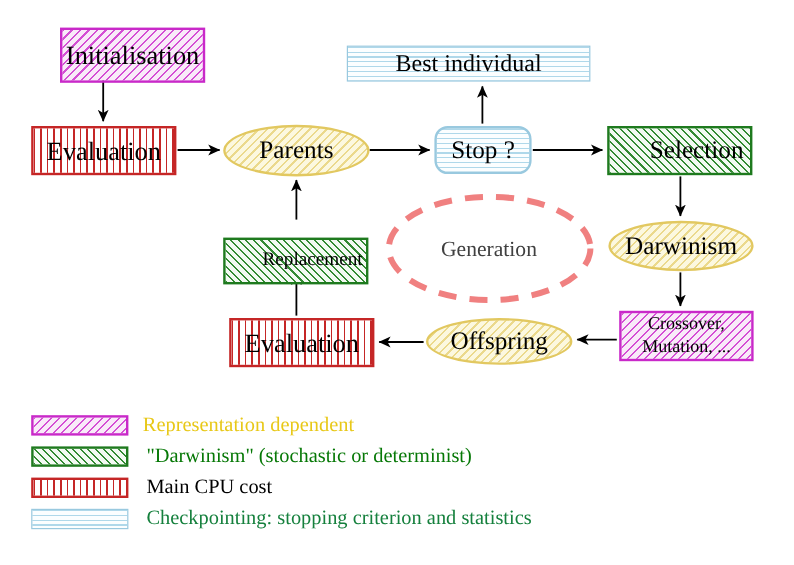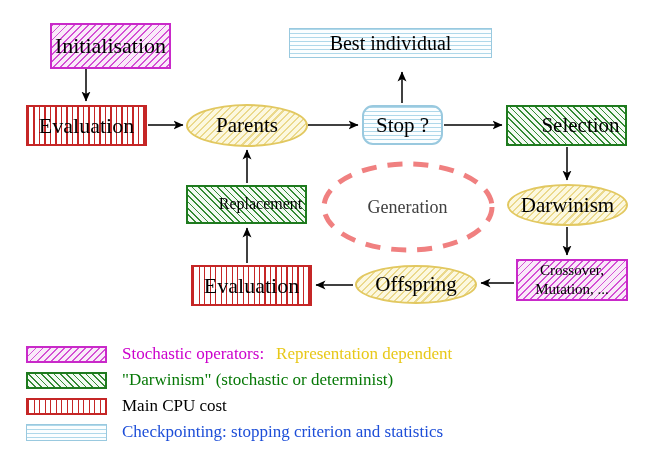--- a/index.html
+++ b/index.html
@@ -20,21 +20,21 @@
   .stripes-cyan{border:2px solid #99C9DF;
     background:repeating-linear-gradient(180deg,#AFD8EA 0px,#AFD8EA 1px,#FBFEFF 1px,#FBFEFF 4px);}
   .rounded{border-radius:11px;}
   .f22{font-size:22px;} .f20{font-size:20px;} .f16{font-size:16px;} .f15{font-size:15px;line-height:1.3;}
   .gen-label{position:absolute;left:323px;top:164px;width:169px;height:87px;display:flex;
              align-items:center;justify-content:center;color:#404040;font-size:18px;}
   .legend-row{position:absolute;left:26px;height:20px;display:flex;align-items:center;}
   .swatch{width:81px;height:17px;box-sizing:border-box;flex:0 0 auto;}
   .legend-text{margin-left:15px;font-size:17px;white-space:nowrap;}
   .t-magenta{color:#CC00CC;} .t-gold{color:#E8C818;margin-left:12px;} .t-green{color:#067806;}
-  .t-crimson{color:#000000;} .t-blue{color:#1d4ed8;}
+  .t-crimson{color:#000000;} .t-blue{color:#15803d;}
 </style>
 </head>
 <body>
 
 <div class="stage">
 
   <svg class="wires" width="662" height="471" viewBox="0 0 662 471">
     <defs>
       <marker id="ah" markerUnits="userSpaceOnUse" markerWidth="14" markerHeight="12" refX="9.5" refY="5" orient="auto">
         <path d="M0,0.5 L10,5 L0,9.5 L2.6,5 Z" fill="#000"></path>
@@ -61,33 +61,33 @@
   </div>
 
   <div class="node stripes-red f22" style="left:26px;top:105px;width:121px;height:41px;">
     <span>Evaluation</span>
   </div>
 
   <div class="node ellipse hatch-yellow" style="left:186px;top:104px;width:122px;height:43px;">
     <span>Parents</span>
   </div>
 
-  <div class="node stripes-cyan f20" style="left:289px;top:28px;width:203px;height:30px;border-width:1.5px;">
+  <div class="node stripes-cyan f20" style="left:289px;top:38px;width:203px;height:30px;border-width:1.5px;">
     <span>Best individual</span>
   </div>
 
   <div class="node stripes-cyan rounded" style="left:362px;top:105px;width:81px;height:40px;">
     <span>Stop ?</span>
   </div>
 
   <div class="node hatch-green" style="left:506px;top:105px;width:121px;height:41px;">
     <span>Selection</span>
   </div>
 
-  <div class="node hatch-green f16" style="left:186px;top:185px;width:121px;height:39px;">
+  <div class="node hatch-green f16" style="left:186px;top:198px;width:121px;height:39px;">
     <span>Replacement</span>
   </div>
 
   <div class="gen-label">
     <span>Generation</span>
   </div>
 
   <div class="node ellipse hatch-yellow" style="left:507px;top:184px;width:121px;height:42px;">
     <span>Darwinism</span>
   </div>
@@ -100,21 +100,20 @@
   <div class="node ellipse hatch-yellow" style="left:355px;top:265px;width:122px;height:39px;">
     <span>Offspring</span>
   </div>
 
   <div class="node stripes-red f22" style="left:191px;top:265px;width:121px;height:41px;">
     <span>Evaluation</span>
   </div>
 
   <div class="legend-row" style="top:344px;">
     <span class="swatch hatch-magenta"></span>
-    <span class="legend-text t-magenta">Stochastic operators:</span>
     <span class="legend-text t-gold" style="margin-left:12px;text-align:center;">Representation dependent</span>
   </div>
 
   <div class="legend-row" style="top:370px;">
     <span class="swatch hatch-green"></span>
     <span class="legend-text t-green">"Darwinism" (stochastic or determinist)</span>
   </div>
 
   <div class="legend-row" style="top:396px;">
     <span class="swatch stripes-red"></span>

